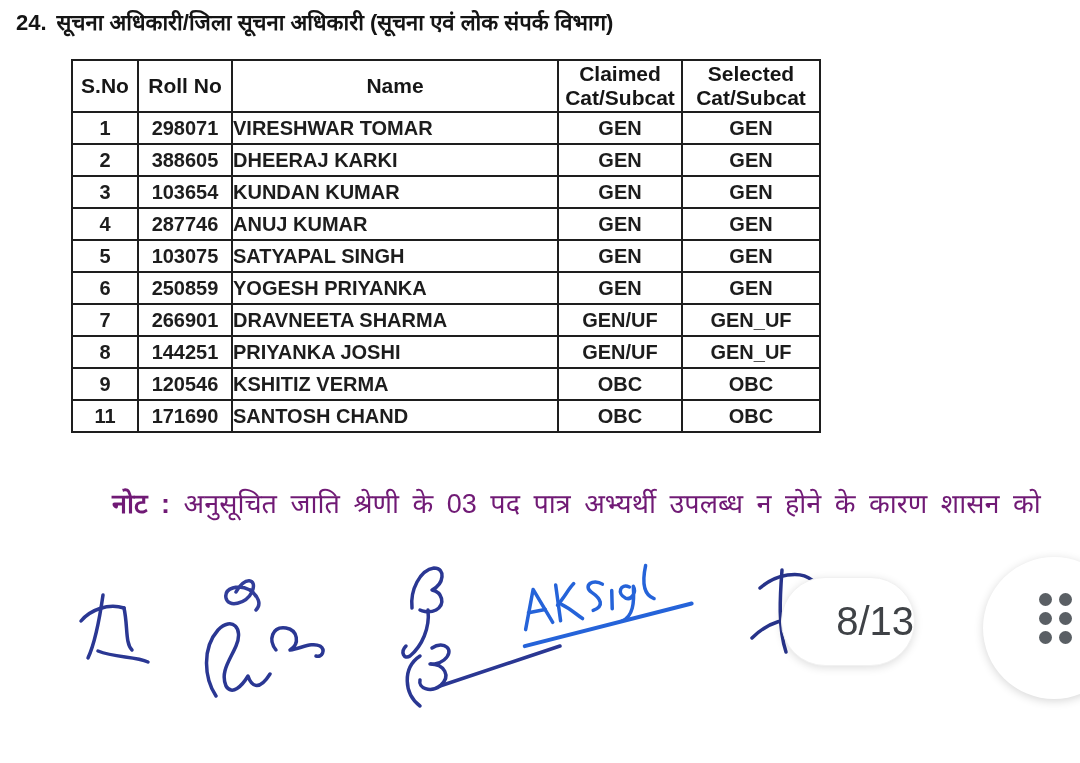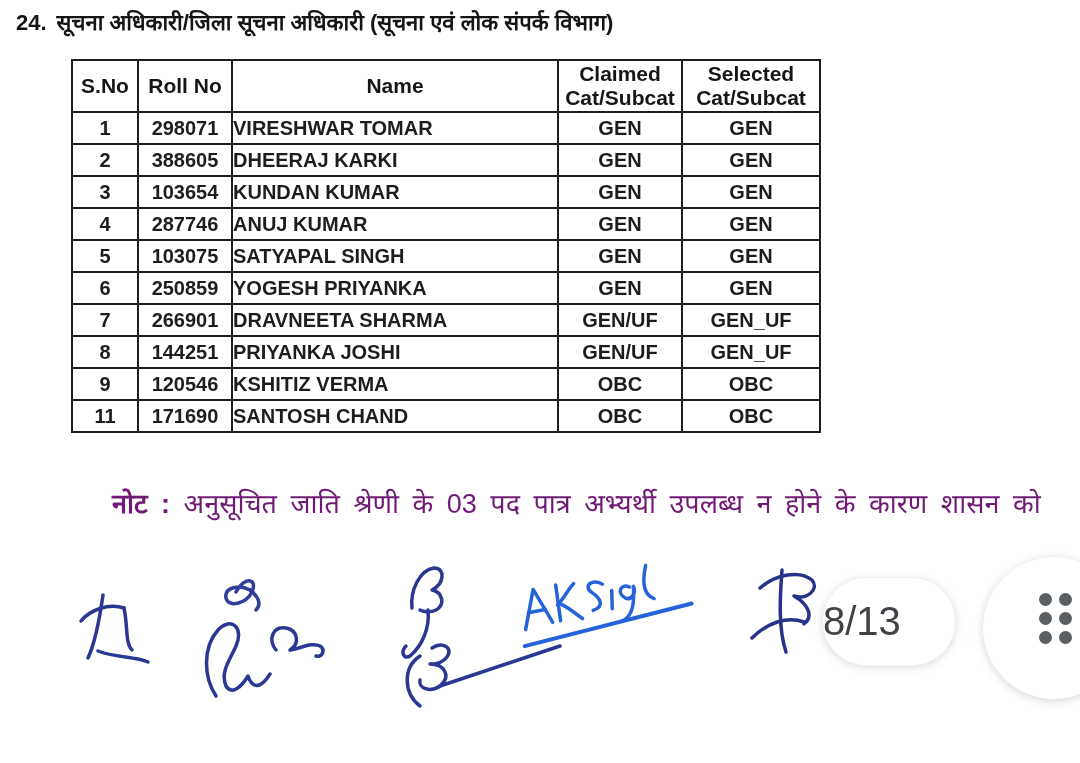--- a/index.html
+++ b/index.html
@@ -39,24 +39,24 @@
   .note{
     position:absolute;left:64px;top:487px;width:950px;
     font-size:27px;color:#701a75;line-height:1.3;margin-left:48px;
   }
   .note .lbl{font-weight:bold;}
   .note .l1{word-spacing:6px;}
   
   .sigs{position:absolute;left:40px;top:548px;}
   
   .page-pill{
-    position:absolute;left:822px;top:577px;width:132px;height:87px;
+    position:absolute;left:781px;top:577px;width:132px;height:87px;
     background:#ffffff;border:1px solid #f1f1f1;border-radius:44px;
     box-shadow:0 2px 8px rgba(0,0,0,0.13);
-    display:flex;align-items:center;justify-content:flex-start;
+    display:flex;align-items:center;justify-content:flex-end;
     z-index:5;
   }
   .page-pill span{font-size:40px;color:#3f4246;}
   .grid-fab{
     position:absolute;left:983px;top:557px;width:142px;height:142px;
     background:#ffffff;border-radius:50%;
     box-shadow:0 2px 10px rgba(0,0,0,0.16);
     z-index:5;
   }
   .fab-dots{

